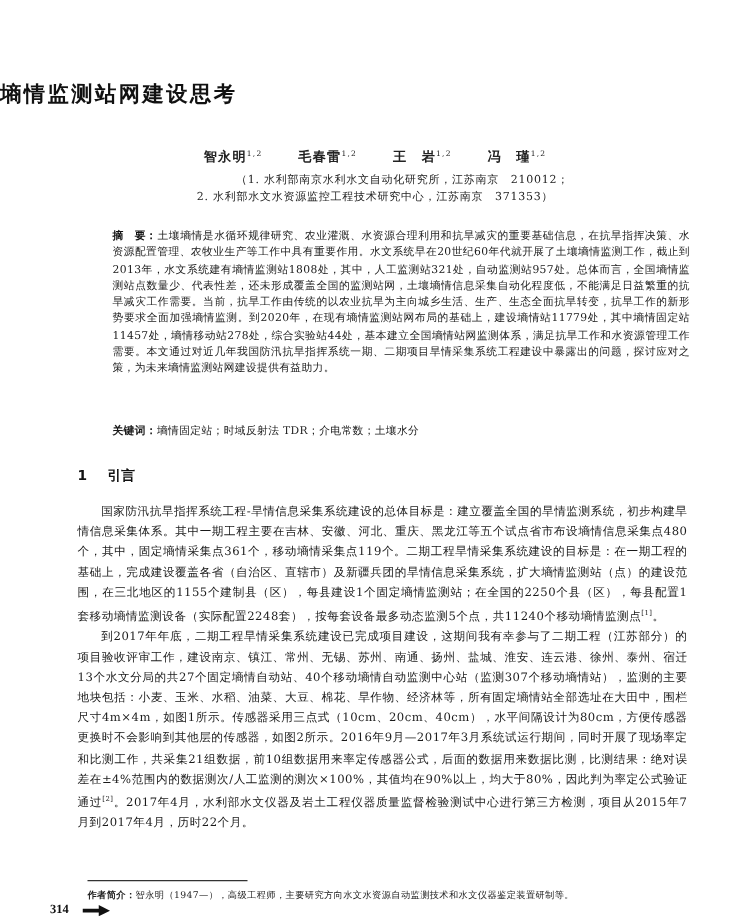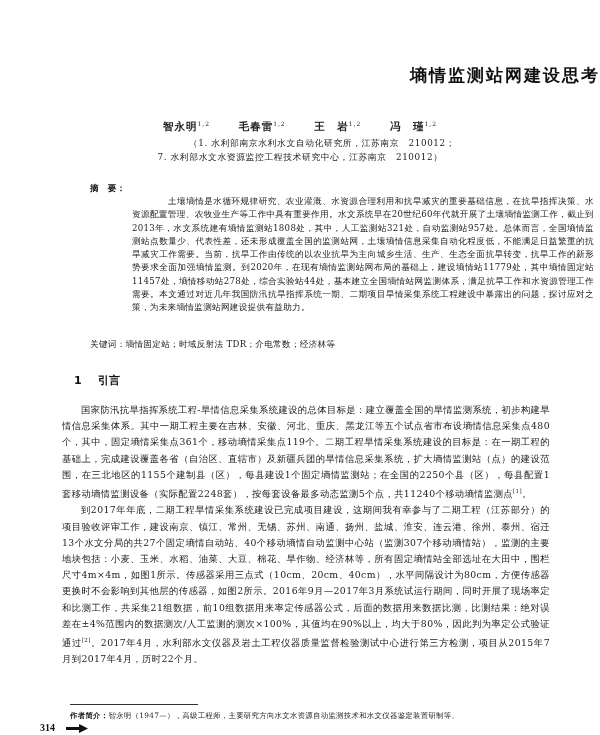--- a/index.html
+++ b/index.html
@@ -2,55 +2,54 @@
 <html><head>
 <meta charset="utf-8">
 <style>
   html, body { margin: 0; padding: 0; background: #ffffff; }
   body {
     width: 600px; height: 735px; position: relative; overflow: hidden;
     font-family: "DejaVu Serif", "Liberation Serif", serif;
     color: #111;
   }
   .title {
-    position: absolute; top: 64px; left: 0; width: 600px; text-align: right;
+    position: absolute; top: 64px; left: 0; width: 600px; text-align: left;
     font-family: "DejaVu Sans", sans-serif; font-weight: bold; font-size: 17px;
     letter-spacing: 2px; color: #111;
   }
   .authors {
     position: absolute; top: 119px; left: 0; width: 600px; text-align: center;
     font-size: 10.5px; font-weight: bold; color: #222; letter-spacing: 1px;
   }
   .authors span.au { margin: 0 12px; }
   .authors sup { font-size: 6px; font-weight: normal; }
   .affil {
     position: absolute; left: 0; width: 600px; text-align: center;
     font-size: 8.8px; color: #222; letter-spacing: 0.6px;
   }
   .affil.l1 { top: 138px; left: 22px; }
   .affil.l2 { top: 152px; }
   .abstract {
-    position: absolute; top: 195px; left: 90px; width: 462px;
+    position: absolute; top: 183px; left: 90px; width: 462px;
     font-size: 8.6px; line-height: 13.3px; color: #1a1a1a; text-align: justify;
     letter-spacing: 0.3px;
-    margin-left: 42px;
   }
   .abs-label {
     position: absolute; top: 183px; left: 90px; font-size: 8.6px;
     font-weight: bold; letter-spacing: 0.3px; font-family: Liberation Serif, serif;
   }
   .abs-body { text-indent: 36px; }
   .keywords {
     position: absolute; top: 339px; left: 90px; width: 462px;
     font-size: 8.6px; color: #1a1a1a; letter-spacing: 0.3px;
   }
-  .kw-label { font-weight: normal; font-family: "DejaVu Sans", sans-serif; }
+  .kw-label { font-weight: bold; font-family: "DejaVu Sans", sans-serif; }
   .section-head {
     position: absolute; top: 373px; left: 62px; font-family: "DejaVu Sans", sans-serif;
-    font-weight: bold; font-size: 11px; color: #111; margin-left: 12px;
+    font-weight: bold; font-size: 11px; color: #111;
   }
   .section-head .num { display: inline-block; width: 24px; }
   .body-text {
     position: absolute; top: 402px; left: 62px; width: 488px;
     font-size: 9.3px; line-height: 16.2px; color: #1a1a1a; text-align: justify;
     letter-spacing: 0.4px;
   }
   .body-text p { margin: 0; text-indent: 19px; }
   .body-text sup { font-size: 5.5px; }
   .fn-rule {
@@ -76,29 +75,29 @@
 <div class="title">墒情监测站网建设思考</div>
 
 <div class="authors">
   <span class="au"><span>智永明</span><sup>1,2</sup></span>
   <span class="au"><span>毛春雷</span><sup>1,2</sup></span>
   <span class="au"><span>王　岩</span><sup>1,2</sup></span>
   <span class="au"><span>冯　瑾</span><sup>1,2</sup></span>
 </div>
 
 <div class="affil l1">（1. 水利部南京水利水文自动化研究所，江苏南京　210012；</div>
-<div class="affil l2">7. 水利部水文水资源监控工程技术研究中心，江苏南京　210012）</div>
+<div class="affil l2">2. 水利部水文水资源监控工程技术研究中心，江苏南京　371353）</div>
 
 <div class="abs-label">摘　要：</div>
 <div class="abstract">
   <div class="abs-body">土壤墒情是水循环规律研究、农业灌溉、水资源合理利用和抗旱减灾的重要基础信息，在抗旱指挥决策、水资源配置管理、农牧业生产等工作中具有重要作用。水文系统早在20世纪60年代就开展了土壤墒情监测工作，截止到2013年，水文系统建有墒情监测站1808处，其中，人工监测站321处，自动监测站957处。总体而言，全国墒情监测站点数量少、代表性差，还未形成覆盖全国的监测站网，土壤墒情信息采集自动化程度低，不能满足日益繁重的抗旱减灾工作需要。当前，抗旱工作由传统的以农业抗旱为主向城乡生活、生产、生态全面抗旱转变，抗旱工作的新形势要求全面加强墒情监测。到2020年，在现有墒情监测站网布局的基础上，建设墒情站11779处，其中墒情固定站11457处，墒情移动站278处，综合实验站44处，基本建立全国墒情站网监测体系，满足抗旱工作和水资源管理工作需要。本文通过对近几年我国防汛抗旱指挥系统一期、二期项目旱情采集系统工程建设中暴露出的问题，探讨应对之策，为未来墒情监测站网建设提供有益助力。</div>
 </div>
 
 <div class="keywords">
-  <span class="kw-label">关键词：</span><span>墒情固定站；时域反射法 TDR；介电常数；经济林等</span>
+  <span class="kw-label">关键词：</span><span>墒情固定站；时域反射法 TDR；介电常数；土壤水分</span>
 </div>
 
 <div class="section-head">
   <span class="num">1</span><span>引言</span>
 </div>
 
 <div class="body-text">
   <p><span>国家防汛抗旱指挥系统工程-旱情信息采集系统建设的总体目标是：建立覆盖全国的旱情监测系统，初步构建旱情信息采集体系。其中一期工程主要在吉林、安徽、河北、重庆、黑龙江等五个试点省市布设墒情信息采集点480个，其中，固定墒情采集点361个，移动墒情采集点119个。二期工程旱情采集系统建设的目标是：在一期工程的基础上，完成建设覆盖各省（自治区、直辖市）及新疆兵团的旱情信息采集系统，扩大墒情监测站（点）的建设范围，在三北地区的1155个建制县（区），每县建设1个固定墒情监测站；在全国的2250个县（区），每县配置1套移动墒情监测设备（实际配置2248套），按每套设备最多动态监测5个点，共11240个移动墒情监测点</span><sup>[1]</sup><span>。</span></p>
   <p><span>到2017年年底，二期工程旱情采集系统建设已完成项目建设，这期间我有幸参与了二期工程（江苏部分）的项目验收评审工作，建设南京、镇江、常州、无锡、苏州、南通、扬州、盐城、淮安、连云港、徐州、泰州、宿迁13个水文分局的共27个固定墒情自动站、40个移动墒情自动监测中心站（监测307个移动墒情站），监测的主要地块包括：小麦、玉米、水稻、油菜、大豆、棉花、旱作物、经济林等，所有固定墒情站全部选址在大田中，围栏尺寸4m×4m，如图1所示。传感器采用三点式（10cm、20cm、40cm），水平间隔设计为80cm，方便传感器更换时不会影响到其他层的传感器，如图2所示。2016年9月—2017年3月系统试运行期间，同时开展了现场率定和比测工作，共采集21组数据，前10组数据用来率定传感器公式，后面的数据用来数据比测，比测结果：绝对误差在±4%范围内的数据测次/人工监测的测次×100%，其值均在90%以上，均大于80%，因此判为率定公式验证通过</span><sup>[2]</sup><span>。2017年4月，水利部水文仪器及岩土工程仪器质量监督检验测试中心进行第三方检测，项目从2015年7月到2017年4月，历时22个月。</span></p>
 </div>

